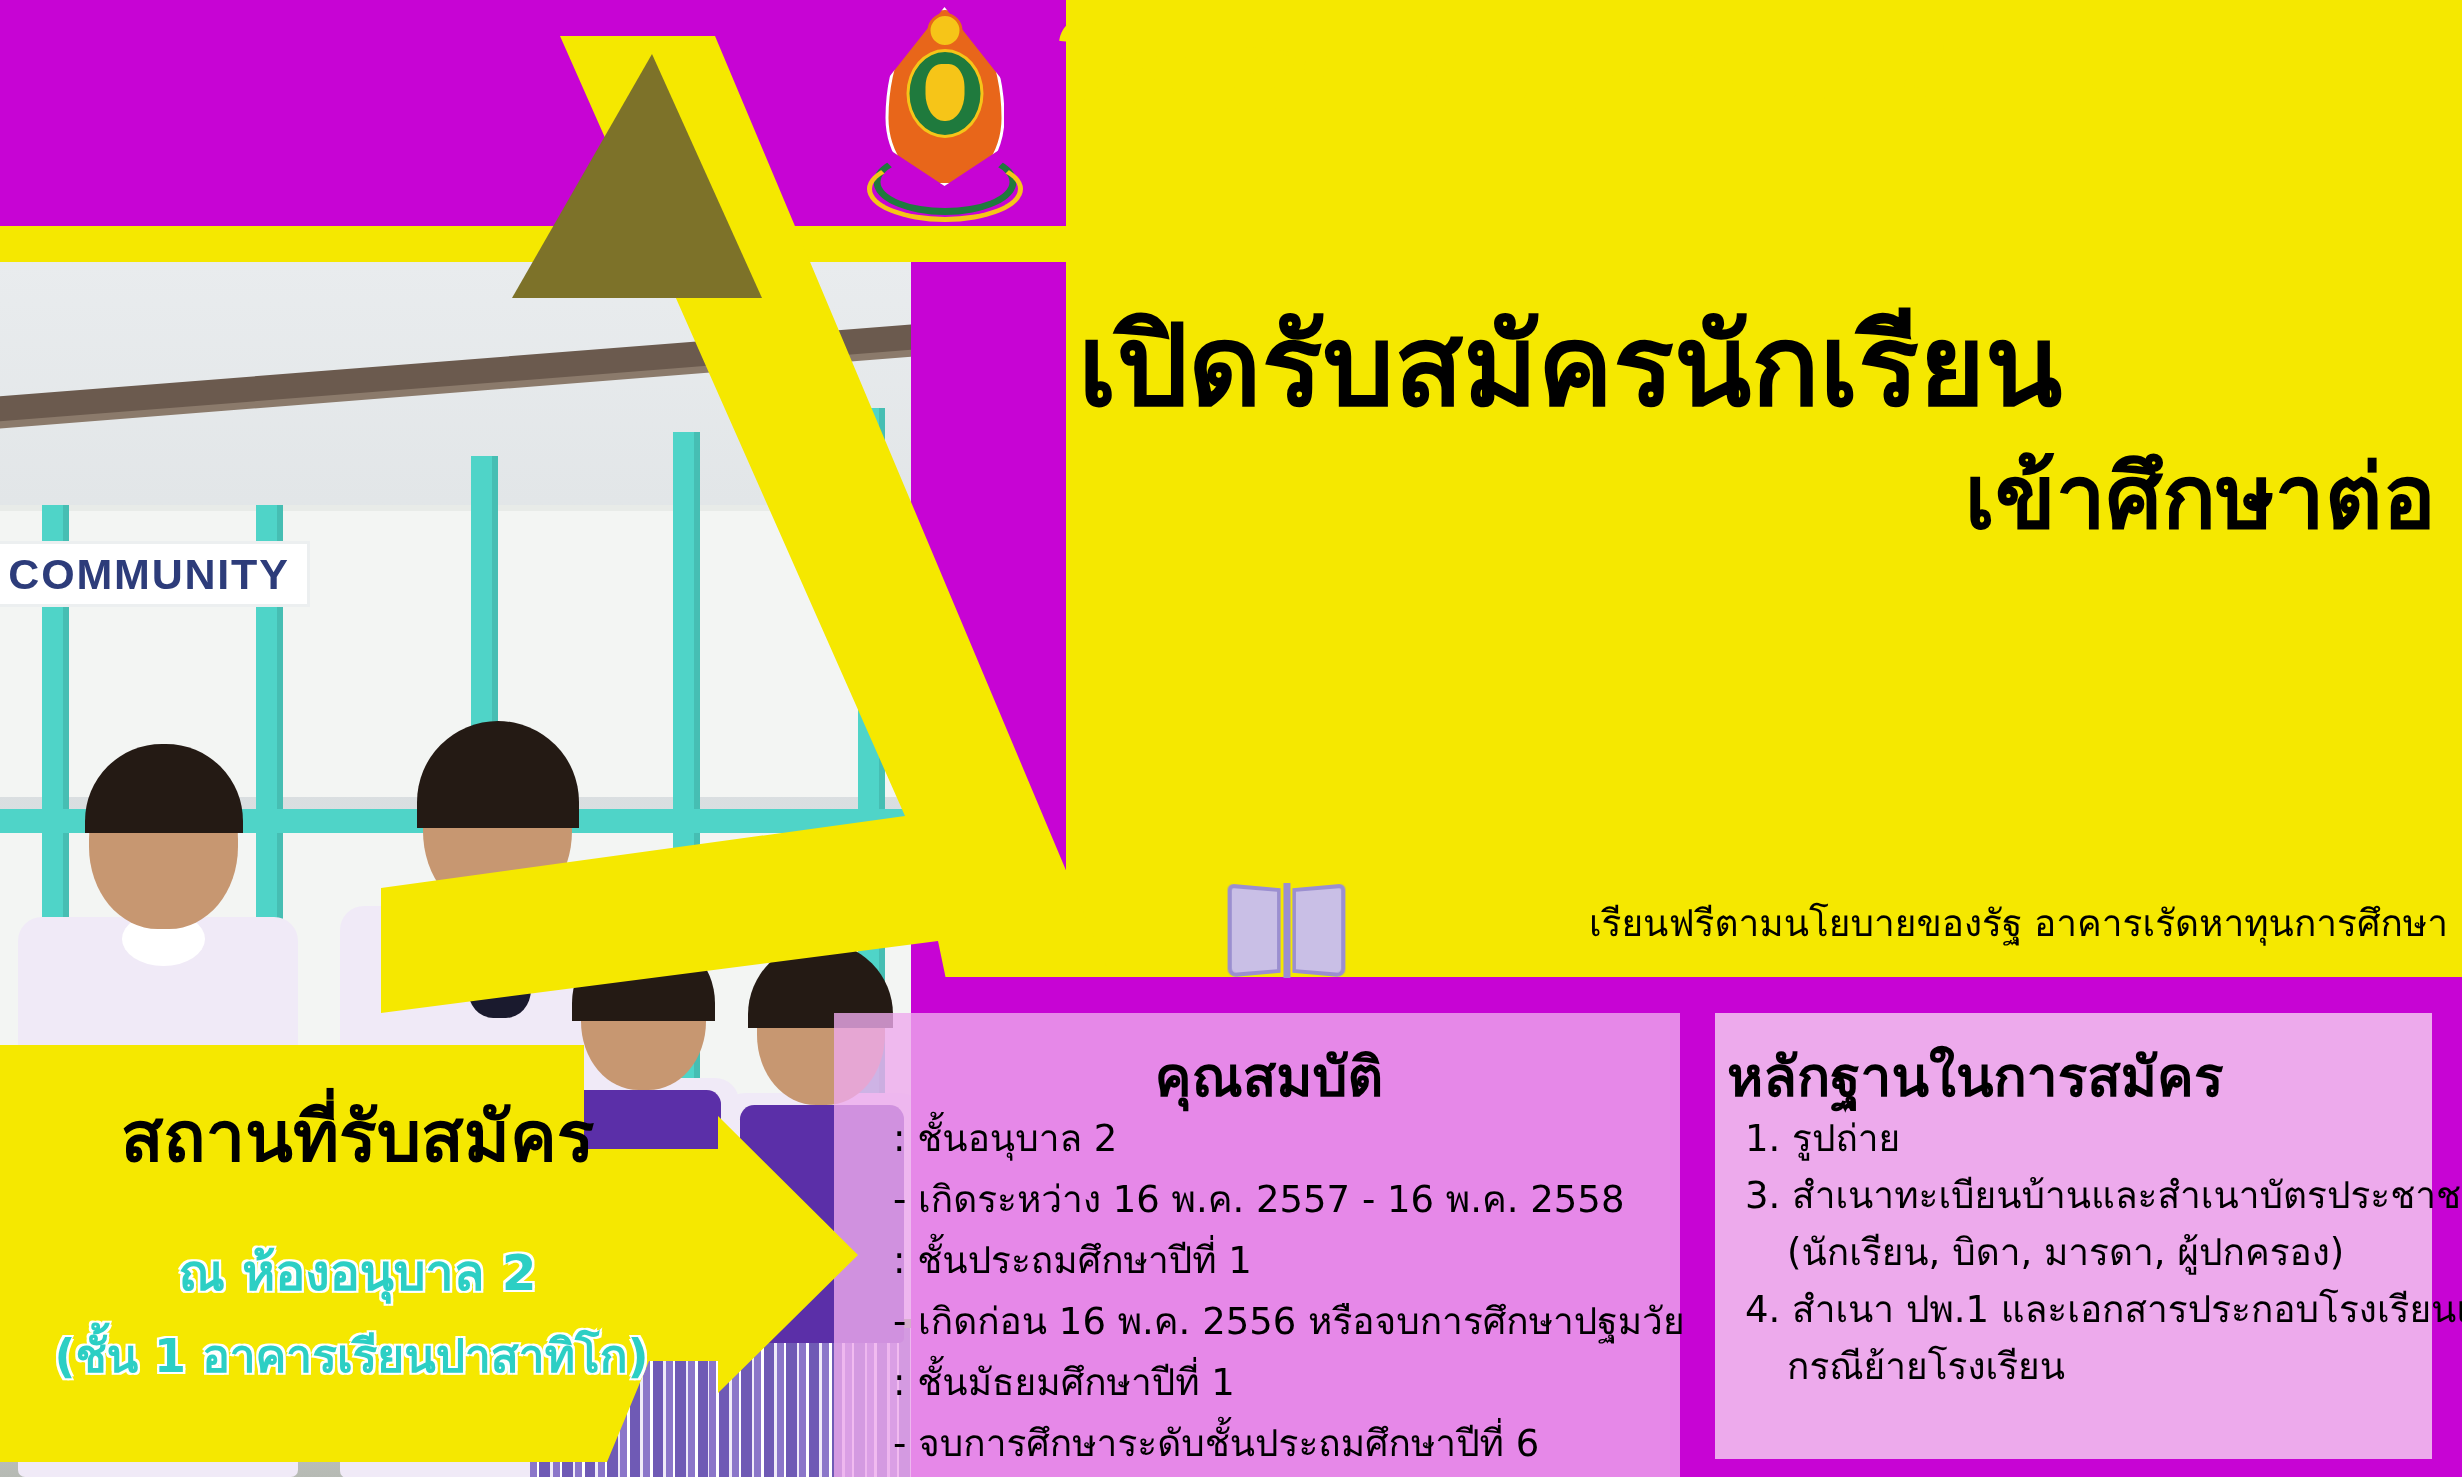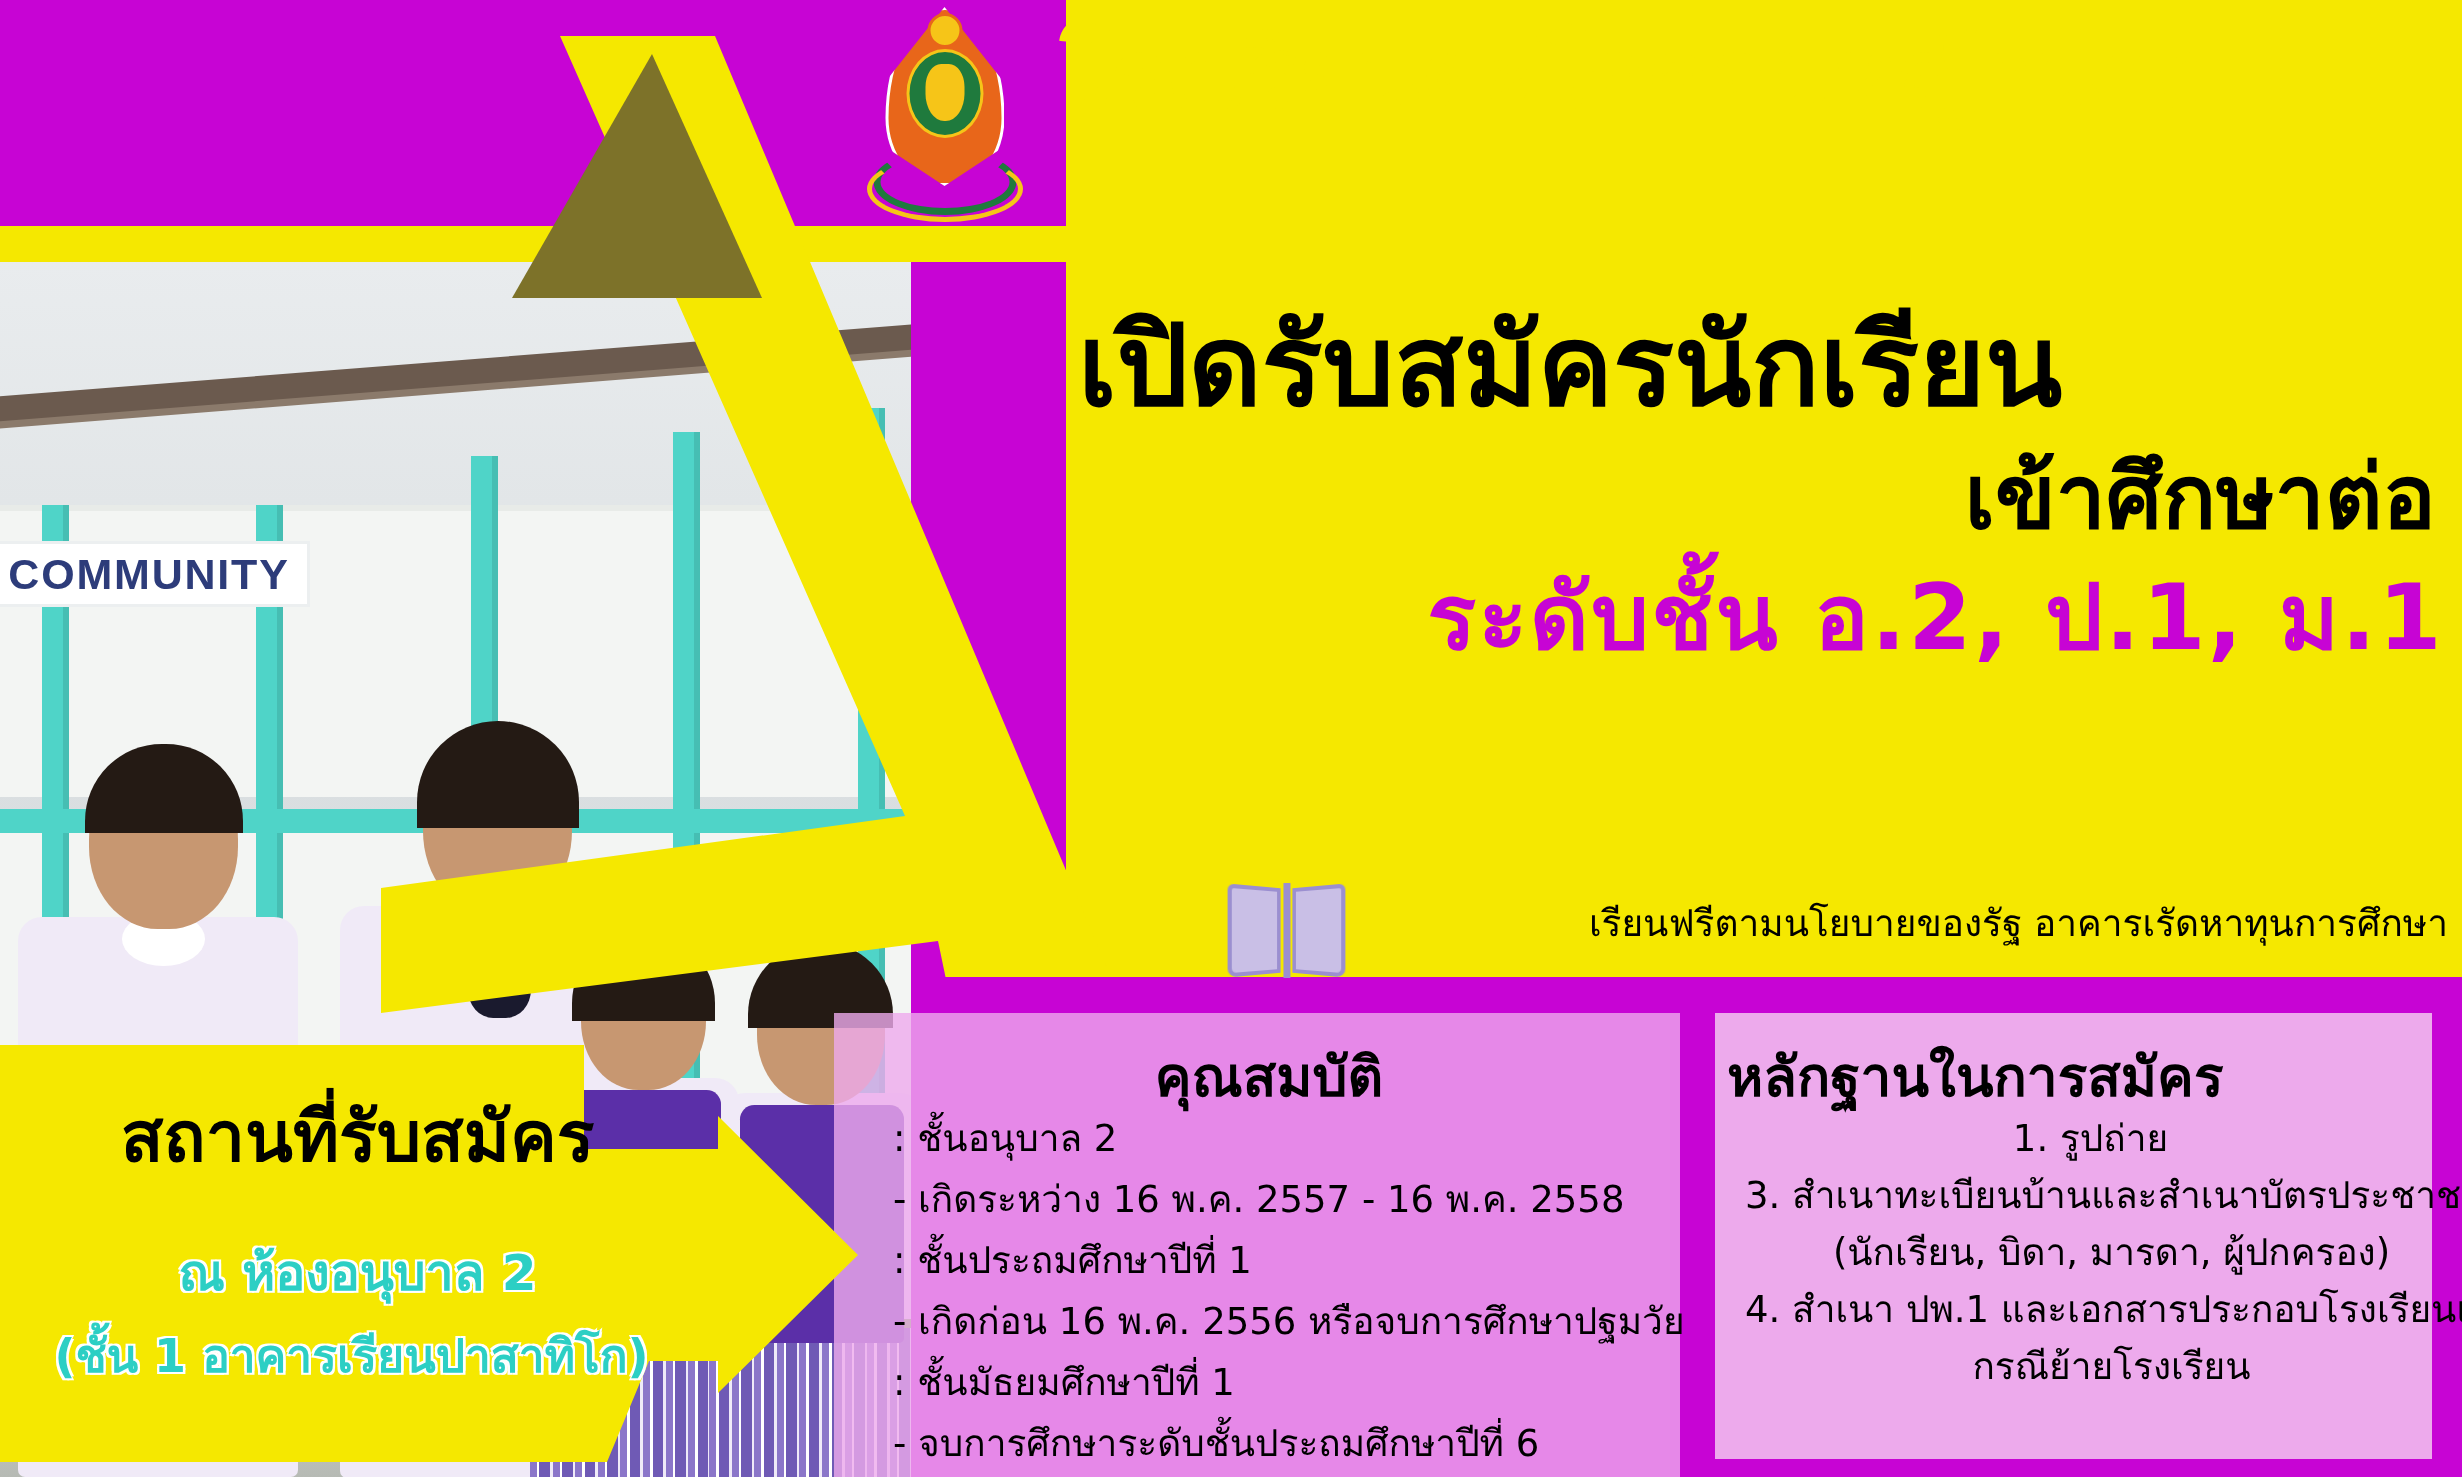--- a/index.html
+++ b/index.html
@@ -149,21 +149,21 @@
 
   
   .q-title{position:absolute;left:870px;top:1033px;width:798px;text-align:center;color:#000;
            font-size:55px;font-weight:bold;white-space:nowrap;}
   .q-list{position:absolute;left:893px;top:1120px;width:786px;color:#000;font-size:37px;line-height:1.0;}
   .q-list div{margin-bottom:24px;white-space:nowrap;}
 
   
   .d-title{position:absolute;left:1727px;top:1033px;width:697px;text-align:left;color:#000;
            font-size:55px;font-weight:bold;white-space:nowrap;}
-  .d-list{position:absolute;left:1745px;top:1120px;width:691px;color:#000;font-size:37px;line-height:1.0;text-align:center;}
+  .d-list{position:absolute;left:1745px;top:1120px;width:691px;color:#000;font-size:37px;line-height:1.0;}
   .d-list div{margin-bottom:20px;white-space:nowrap;}
   .d-list div.sub{padding-left:42px;}
 </style>
 </head>
 <body>
 
 <div class="poster">
 
   <div class="photo-wrap">
     <div class="bld">
@@ -238,21 +238,20 @@
     <div class="em-gl"></div>
     <div class="em-top"></div>
     <div class="em-ring"></div>
     <div class="em-ring2"></div>
   </div>
 
   <div class="school-name">โรงเรียนตะโกดอนหญ้านาง</div>
 
   <div class="h-open">เปิดรับสมัครนักเรียน</div>
   <div class="h-cont">เข้าศึกษาต่อ</div>
-  <div class="h-level">ระดับชั้น  อ.2,  ป.1,  ม.1</div>
 
   <div class="book-icon">
     <div class="bk bkL"></div>
     <div class="bk bkR"></div>
     <div class="bk-spine"></div>
   </div>
   <div class="h-free">เรียนฟรีตามนโยบายของรัฐ  อาคารเรัดหาทุนการศึกษา</div>
 
   <div class="arrow-banner"></div>
   <div class="loc-title">สถานที่รับสมัคร</div>

